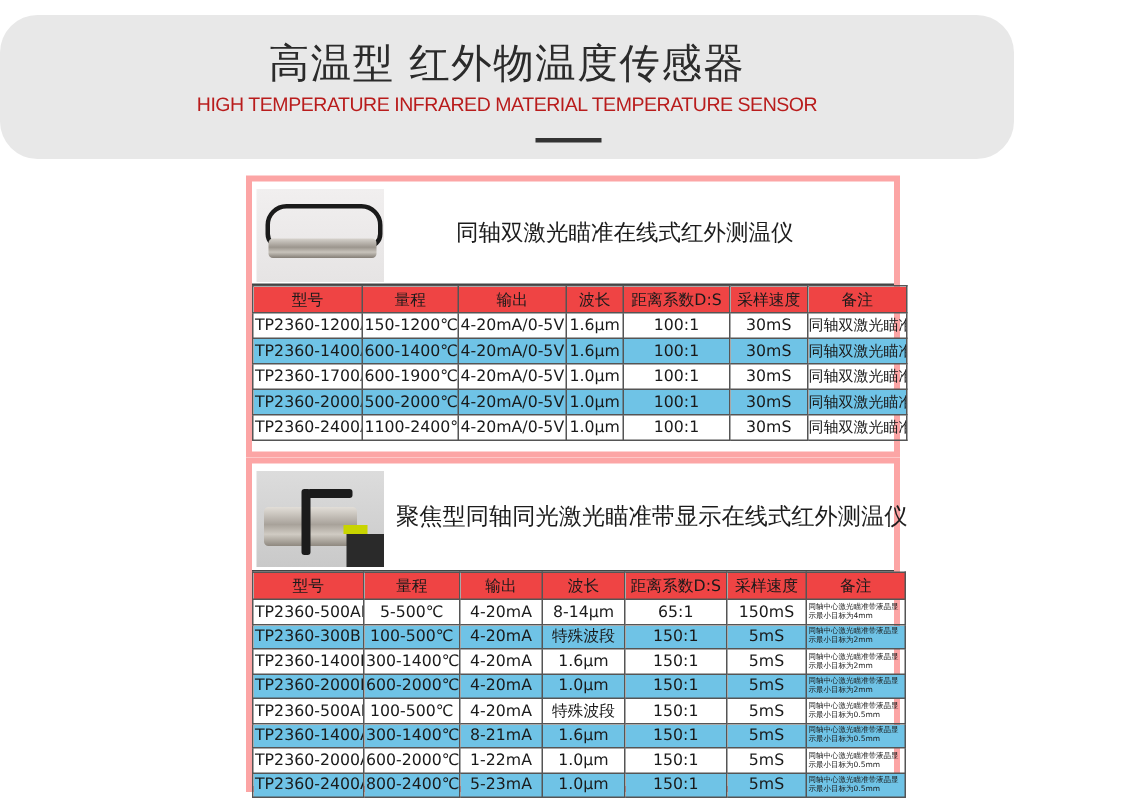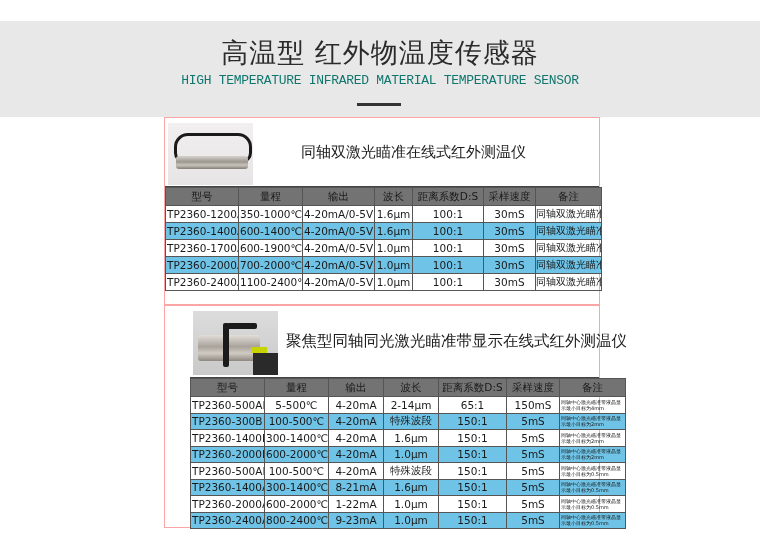--- a/index.html
+++ b/index.html
@@ -1,40 +1,41 @@
 <!DOCTYPE html>
 <html><head>
 <meta charset="utf-8">
 <style>
   html, body { margin:0; padding:0; }
   body {
     width:760px; height:539px; background:#ffffff; position:relative; overflow:hidden;
     font-family:"DejaVu Sans","Liberation Sans",sans-serif; color:#222;
   }
   .banner {
-    position:absolute; left:0; top:21px; width:760px; height:96px; background:#e8e8e8;
+    position:absolute; left:0; top:10px; width:676px; height:96px; background:#e8e8e8;
     text-align:center;
+    border-radius:25px;
   }
   .banner .title {
     position:absolute; left:0; right:0; top:14px; font-size:27px; color:#2b2b2b;
     letter-spacing:1px; font-weight:normal;
   }
   .banner .subtitle {
-    position:absolute; left:0; right:0; top:52px; font-size:13px; color:#0f766e;
-    font-family:Liberation Mono, monospace; letter-spacing:-0.3px;
+    position:absolute; left:0; right:0; top:52px; font-size:13px; color:#b91c1c;
+    font-family:Liberation Sans, sans-serif; letter-spacing:-0.3px;
   }
   .banner .rule {
     position:absolute; left:357px; top:82px; width:44px; height:3px; background:#333;
   }
   .panel {
     position:absolute; left:164px; width:436px; background:#fff;
-    border:1px solid #fca5a5; box-sizing:border-box;
+    border:4px solid #fca5a5; box-sizing:border-box;
   }
   .p1 { top:117px; height:188px; }
-  .p2 { top:305px; height:223px;padding-left:25px; }
+  .p2 { top:305px; height:223px; }
   .head {
     position:relative; height:68px; border-bottom:1px solid #444;
   }
   .p2 .head { height:71px; }
   .photo {
     position:absolute; left:3px; top:5px; width:85px; height:62px;
     background:linear-gradient(180deg,#f1efef 0%,#e6e4e4 100%);
     overflow:hidden;
   }
   .p2 .photo { top:5px; height:64px; background:linear-gradient(180deg,#dcdcdc,#c9c9c9); }
@@ -58,21 +59,21 @@
     position:absolute; top:0; bottom:0; display:flex; align-items:center;
     font-size:15px; color:#1c1c1c; white-space:nowrap;
   }
   .p1 .head .name { left:136px; }
   .p2 .head .name { left:96px; font-size:15.5px; }
   table { border-collapse:collapse; width:100%; table-layout:fixed; }
   td, th {
     border:1px solid #555; padding:0 1px; height:16px; font-size:10.5px; font-weight:normal;
     text-align:center; white-space:nowrap; overflow:hidden; color:#1a1a1a;
   }
-  tr.hdr th { background:#737373; height:17px; }
+  tr.hdr th { background:#ef4444; height:17px; }
   tr.blue td { background:#6fc3e6; }
   td.model { text-align:left; padding-left:1px; }
   .p2 td, .p2 th { height:15.5px; }
   td.note { font-size:5px; line-height:6px; white-space:normal; text-align:left; padding:0 1px; }
   td.note1 { font-size:10px; padding:0; }
 </style>
 </head>
 <body>
 
 <div class="banner">
@@ -104,21 +105,21 @@
       <th>型号</th>
       <th>量程</th>
       <th>输出</th>
       <th>波长</th>
       <th>距离系数D:S</th>
       <th>采样速度</th>
       <th>备注</th>
     </tr>
     <tr>
       <td class="model">TP2360-1200A</td>
-      <td>350-1000℃</td>
+      <td>150-1200℃</td>
       <td>4-20mA/0-5V</td>
       <td>1.6μm</td>
       <td>100:1</td>
       <td>30mS</td>
       <td class="note1">同轴双激光瞄准</td>
     </tr>
     <tr class="blue">
       <td class="model">TP2360-1400A</td>
       <td>600-1400℃</td>
       <td>4-20mA/0-5V</td>
@@ -131,21 +132,21 @@
       <td class="model">TP2360-1700A</td>
       <td>600-1900℃</td>
       <td>4-20mA/0-5V</td>
       <td>1.0μm</td>
       <td>100:1</td>
       <td>30mS</td>
       <td class="note1">同轴双激光瞄准</td>
     </tr>
     <tr class="blue">
       <td class="model">TP2360-2000A</td>
-      <td>700-2000℃</td>
+      <td>500-2000℃</td>
       <td>4-20mA/0-5V</td>
       <td>1.0μm</td>
       <td>100:1</td>
       <td>30mS</td>
       <td class="note1">同轴双激光瞄准</td>
     </tr>
     <tr>
       <td class="model">TP2360-2400A</td>
       <td>1100-2400℃</td>
       <td>4-20mA/0-5V</td>
@@ -186,21 +187,21 @@
       <th>输出</th>
       <th>波长</th>
       <th>距离系数D:S</th>
       <th>采样速度</th>
       <th>备注</th>
     </tr>
     <tr>
       <td class="model">TP2360-500AB</td>
       <td>5-500℃</td>
       <td>4-20mA</td>
-      <td>2-14μm</td>
+      <td>8-14μm</td>
       <td>65:1</td>
       <td>150mS</td>
       <td class="note">同轴中心激光瞄准带液晶显示最小目标为4mm</td>
     </tr>
     <tr class="blue">
       <td class="model">TP2360-300B</td>
       <td>100-500℃</td>
       <td>4-20mA</td>
       <td>特殊波段</td>
       <td>150:1</td>
@@ -248,21 +249,21 @@
       <td>600-2000℃</td>
       <td>1-22mA</td>
       <td>1.0μm</td>
       <td>150:1</td>
       <td>5mS</td>
       <td class="note">同轴中心激光瞄准带液晶显示最小目标为0.5mm</td>
     </tr>
     <tr class="blue">
       <td class="model">TP2360-2400AD</td>
       <td>800-2400℃</td>
-      <td>9-23mA</td>
+      <td>5-23mA</td>
       <td>1.0μm</td>
       <td>150:1</td>
       <td>5mS</td>
       <td class="note">同轴中心激光瞄准带液晶显示最小目标为0.5mm</td>
     </tr>
   </tbody>
     </table>
 </div>
 
 </body></html>

